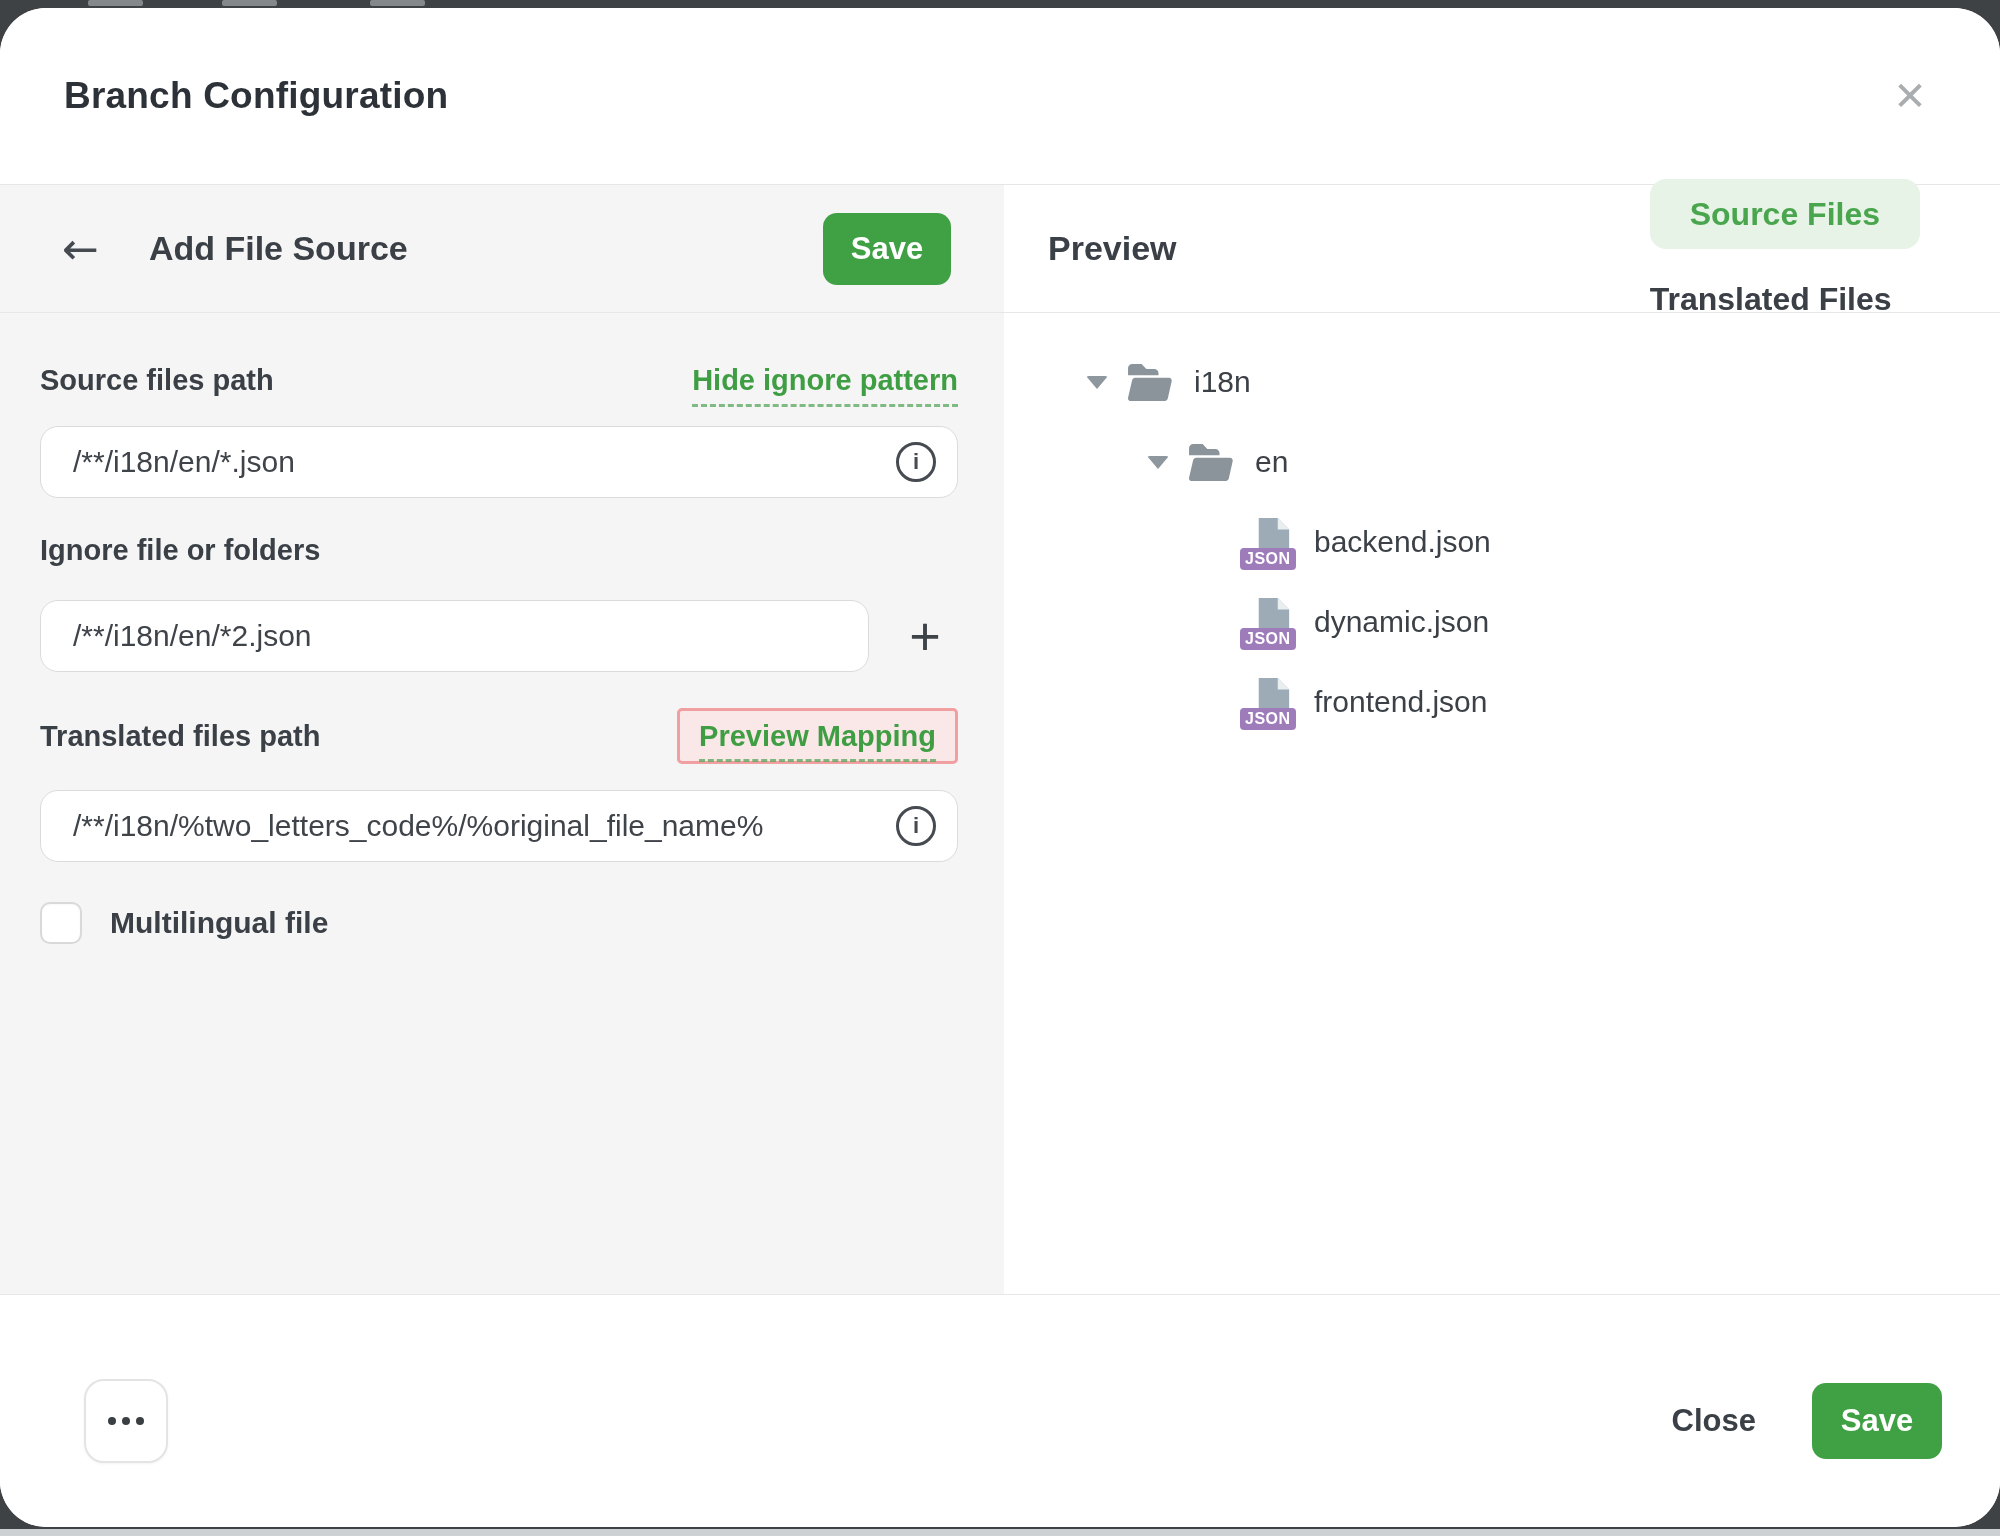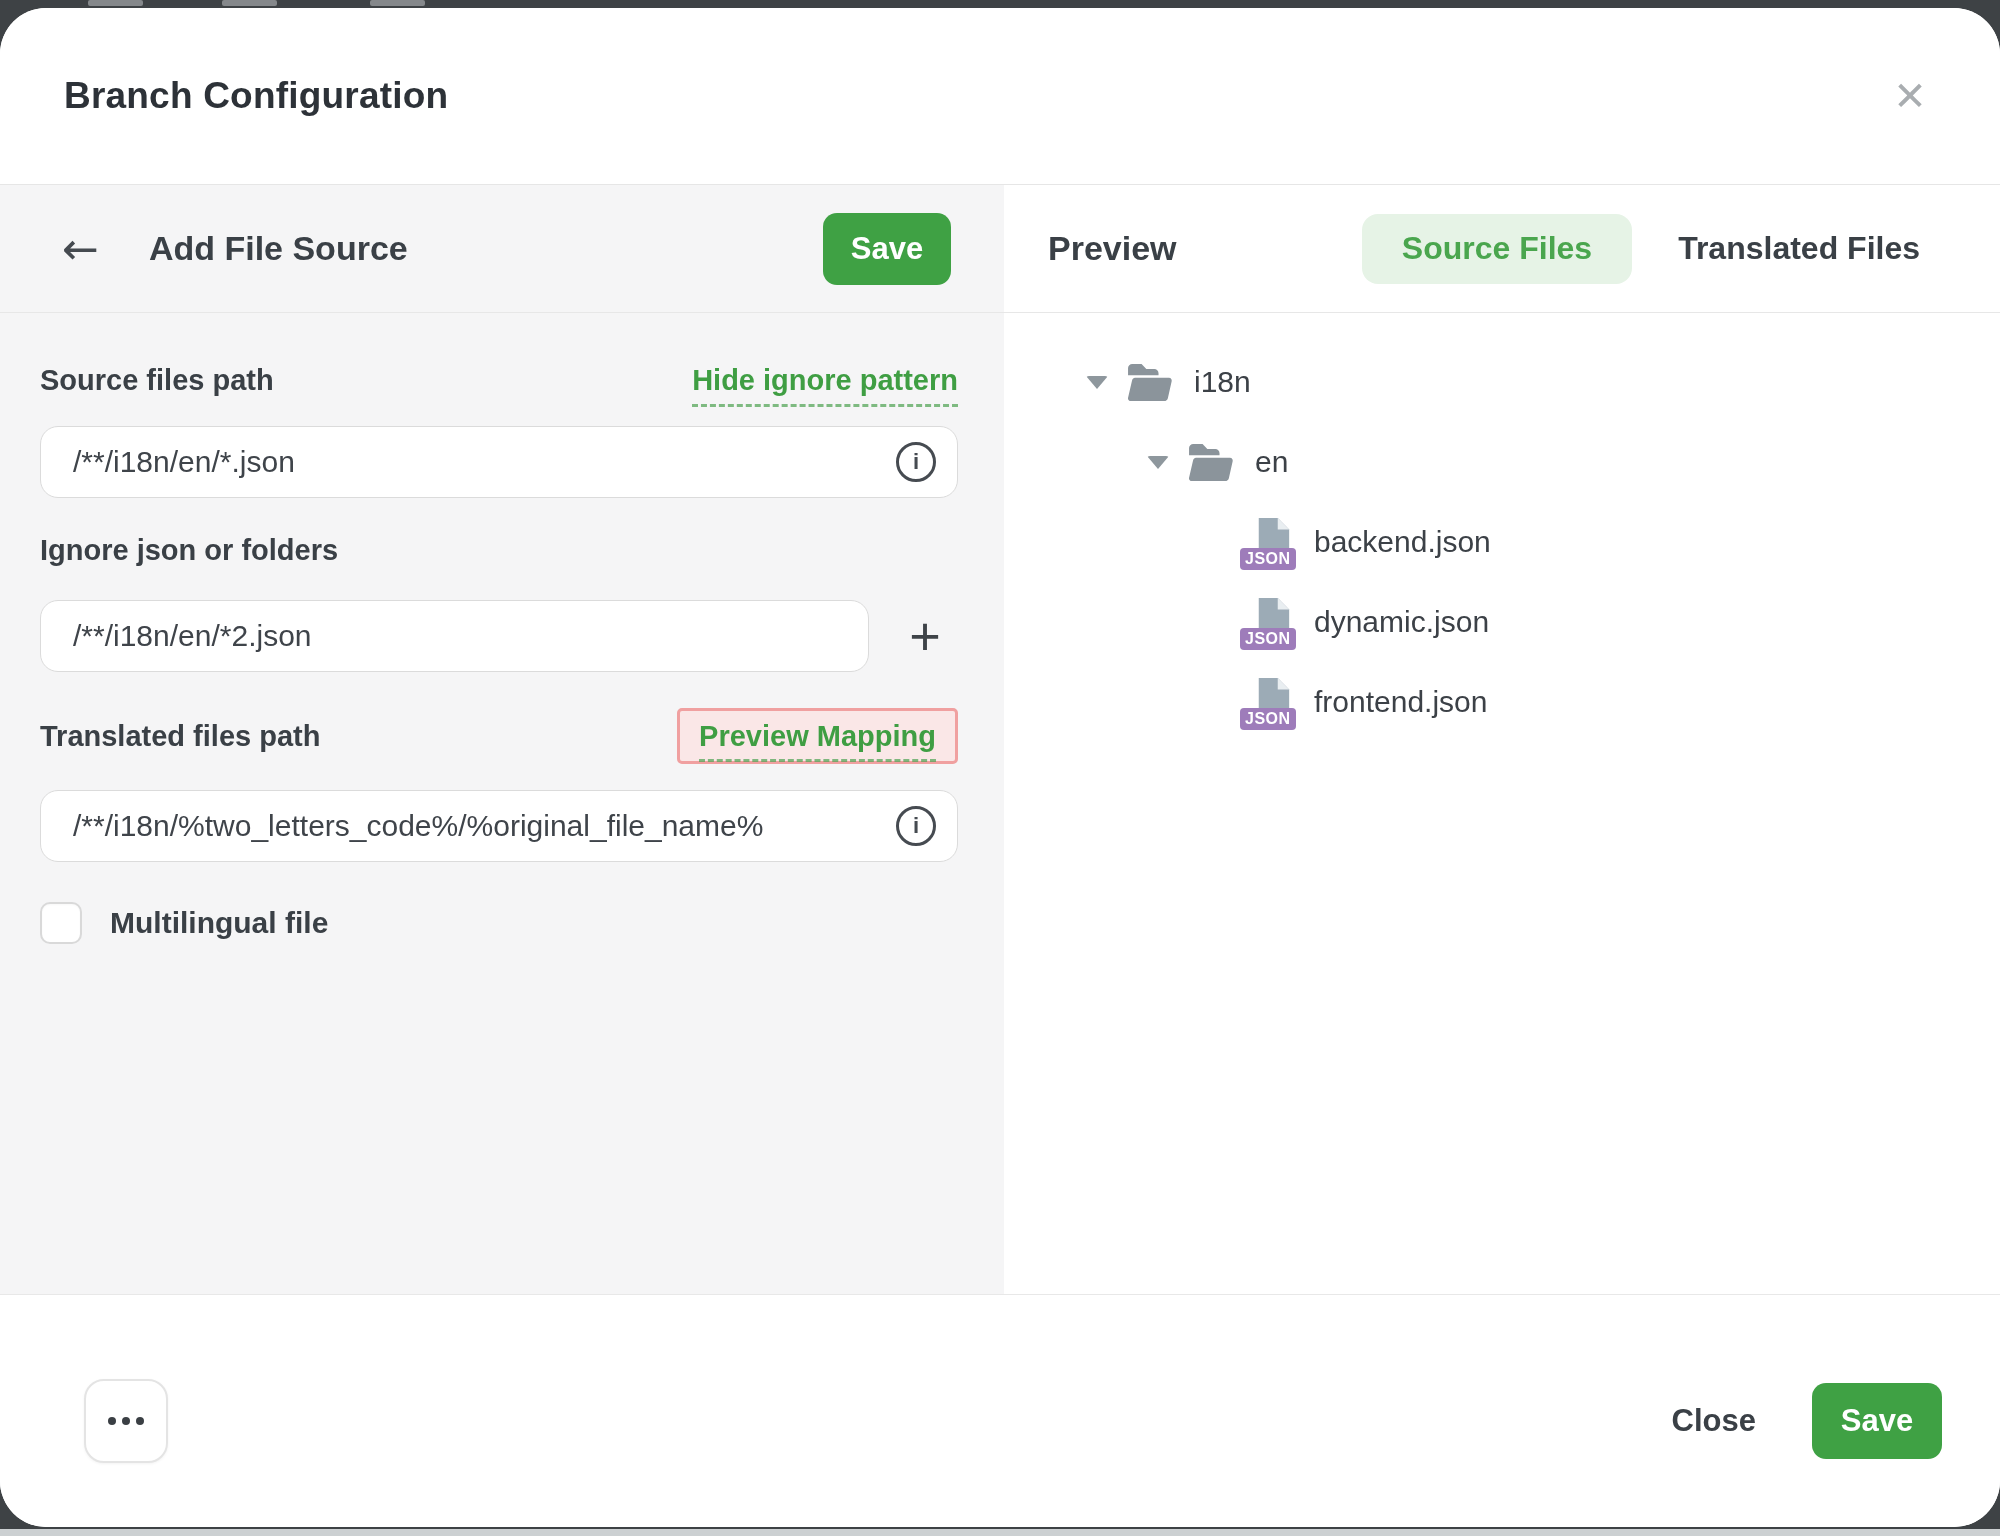--- a/index.html
+++ b/index.html
@@ -47,21 +47,21 @@
   .left-panel .panel-heading{margin-left:50px;}
 
   .btn-green{
     background:#3fa144;color:#fff;border:none;border-radius:14px;
     font-size:31px;font-weight:700;font-family:"Liberation Sans",sans-serif;
     display:flex;align-items:center;justify-content:center;cursor:pointer;
   }
   .save-top{margin-left:auto;width:128px;height:72px;}
 
   
-  .tabs{margin-left:auto;display:flex;align-items:center;gap:46px;}
+  .tabs{margin-left:auto;display:flex;gap:32px;flex-direction:column;}
   .tab{font-size:32px;font-weight:600;color:#3a4046;cursor:pointer;white-space:nowrap;}
   .tab.active{
     background:#e6f3e6;color:#4aa64e;border-radius:16px;
     height:70px;display:flex;align-items:center;padding:0 40px;
   }
 
   
   .form{padding:51px 46px 0 40px;}
   .label-row{display:flex;justify-content:space-between;align-items:flex-start;height:42px;}
   .field-label{font-size:29px;font-weight:700;color:#3a4046;}
@@ -167,21 +167,21 @@
         <div class="label-row">
           <div class="field-label">Source files path</div>
           <a class="green-link">Hide ignore pattern</a>
         </div>
         <div class="input-wrap">
           <input class="text-input" value="/**/i18n/en/*.json" style="">
           <div class="info-icon">i</div>
         </div>
 
         <div class="label-row m2">
-          <div class="field-label">Ignore json or folders</div>
+          <div class="field-label">Ignore file or folders</div>
         </div>
         <div class="row-2">
           <input class="text-input" value="/**/i18n/en/*2.json" style="">
           <div class="plus-btn">+</div>
         </div>
 
         <div class="label-row translated">
           <div class="field-label">Translated files path</div>
           <div class="highlight-box">
             <a class="green-link">Preview Mapping</a>

